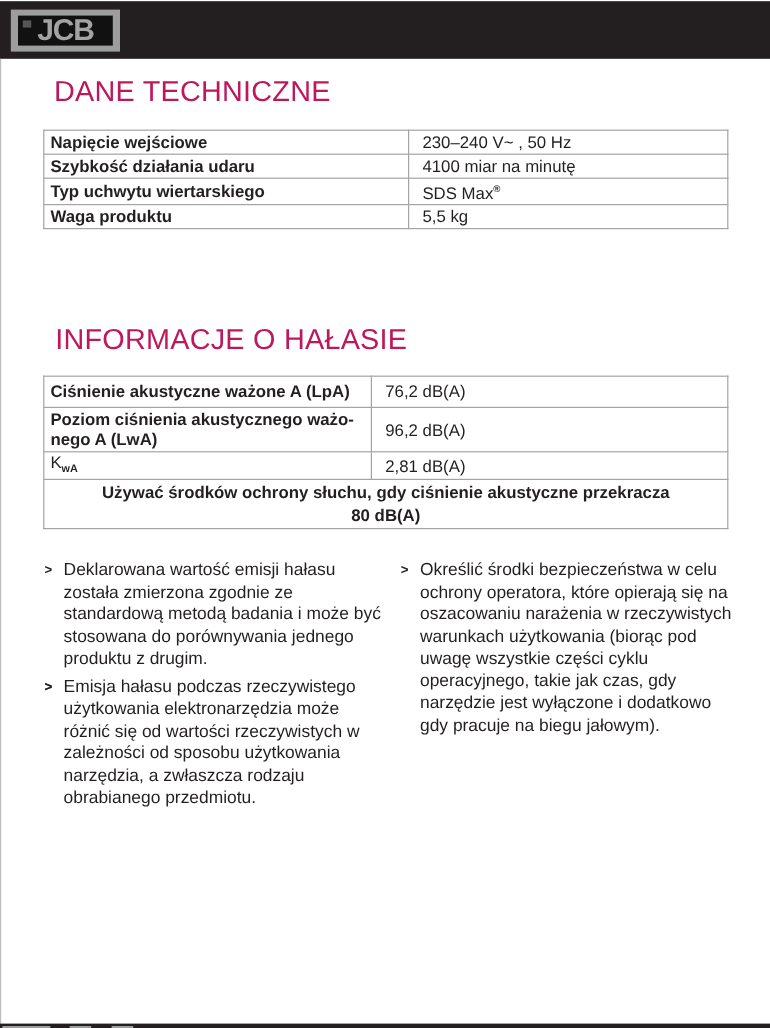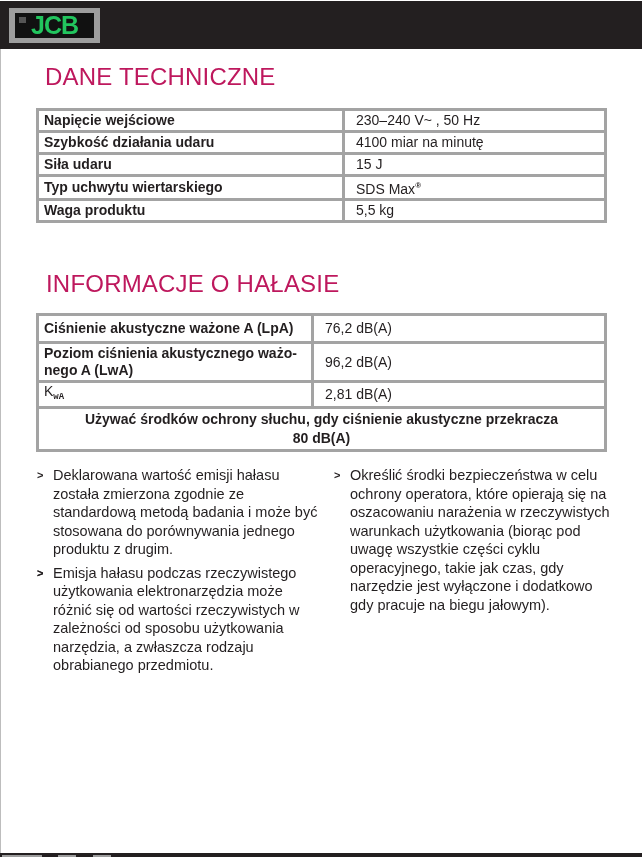--- a/index.html
+++ b/index.html
@@ -1,39 +1,39 @@
 <!DOCTYPE html>
 <html><head>
 <meta charset="utf-8">
 <style>
   html, body { margin:0; padding:0; }
   body { width:642px; height:857px; background:#ffffff; position:relative; overflow:hidden; font-family:"Liberation Sans", sans-serif; color:#231f20; }
   .topbar { position:absolute; left:0; top:1px; width:642px; height:48px; background:#231f20; }
   .logo-plate { position:absolute; left:9px; top:7px; width:91px; height:35px; background:#9d9d9d; }
   .logo-inner { position:absolute; left:6px; top:5px; width:79px; height:25px; background:#111; display:flex; align-items:center; justify-content:center; }
-  .logo-text { font-weight:bold; font-size:25px; color:#22c55e; letter-spacing:-1px; line-height:25px; font-family:"Liberation Sans", sans-serif; }
+  .logo-text { font-weight:bold; font-size:25px; color:#a3a3a3; letter-spacing:-1px; line-height:25px; font-family:"Liberation Sans", sans-serif; }
   .logo-badge { position:absolute; left:4px; top:4px; width:7px; height:6px; background:#555; }
   .leftline { position:absolute; left:0; top:49px; width:1px; height:808px; background:#bdbdbd; }
   h1 { position:absolute; margin:0; font-size:24px; font-weight:normal; color:#be185d; letter-spacing:0.2px; }
   #h-tech { left:45px; top:63px; }
   #h-noise { left:46px; top:270px; }
   table { position:absolute; border-collapse:collapse; font-size:14px; }
-  td { border:3px solid #a3a3a3; padding:0 5px; line-height:17px; vertical-align:middle; }
+  td { border:1px solid #a3a3a3; padding:0 5px; line-height:17px; vertical-align:middle; }
   #tbl-tech { left:36px; top:108px; width:571px; }
   #tbl-tech td { height:19px; padding-top:0; padding-bottom:0; }
   #tbl-tech td.k { width:293px; font-weight:bold; }
   #tbl-tech td.v { padding-left:11px; }
   #tbl-noise { left:36px; top:313px; width:571px; }
   #tbl-noise td.k { width:262px; font-weight:bold; }
   #tbl-noise td.v { padding-left:11px; }
   #tbl-noise tr.r1 td { height:25px; }
   #tbl-noise tr.r2 td { height:36px; }
   #tbl-noise tr.r3 td { height:19px; }
   #tbl-noise td.warn { text-align:center; font-weight:bold; height:40px; line-height:19px; padding:0 10px; }
-  sub { font-size:9px; font-weight:bold; vertical-align:-3px;font-family:Liberation Mono, monospace; }
+  sub { font-size:9px; font-weight:bold; vertical-align:-3px; }
   .col { position:absolute; top:466px; font-size:14.5px; line-height:18.5px; color:#231f20; }
   #col-left { left:35px; width:290px; }
   #col-right { left:332px; width:285px; }
   .bullet { position:relative; padding-left:18px; margin-bottom:5px; }
   .chev { position:absolute; left:2px; top:0; font-size:11px; font-weight:bold; line-height:19px; }
   .bottombar { position:absolute; left:0; top:853px; width:642px; height:4px; background:#231f20; }
   .bseg { position:absolute; top:855px; height:2px; background:#9d9d9d; }
 </style>
 </head>
 <body>
@@ -52,24 +52,20 @@
 
 <table id="tbl-tech">
   <tbody>
       <tr>
         <td class="k">Napięcie wejściowe</td>
         <td class="v">230–240 V~ , 50 Hz</td>
       </tr>
   <tr>
         <td class="k">Szybkość działania udaru</td>
         <td class="v">4100 miar na minutę</td>
-      </tr>
-  <tr>
-        <td class="k">Siła udaru</td>
-        <td class="v">15 J</td>
       </tr>
   <tr>
         <td class="k">Typ uchwytu wiertarskiego</td>
         <td class="v"><span>SDS Max</span><sup style="font-size:8px;font-weight:bold;">®</sup></td>
       </tr>
   <tr>
         <td class="k">Waga produktu</td>
         <td class="v">5,5 kg</td>
       </tr>
 </tbody>

